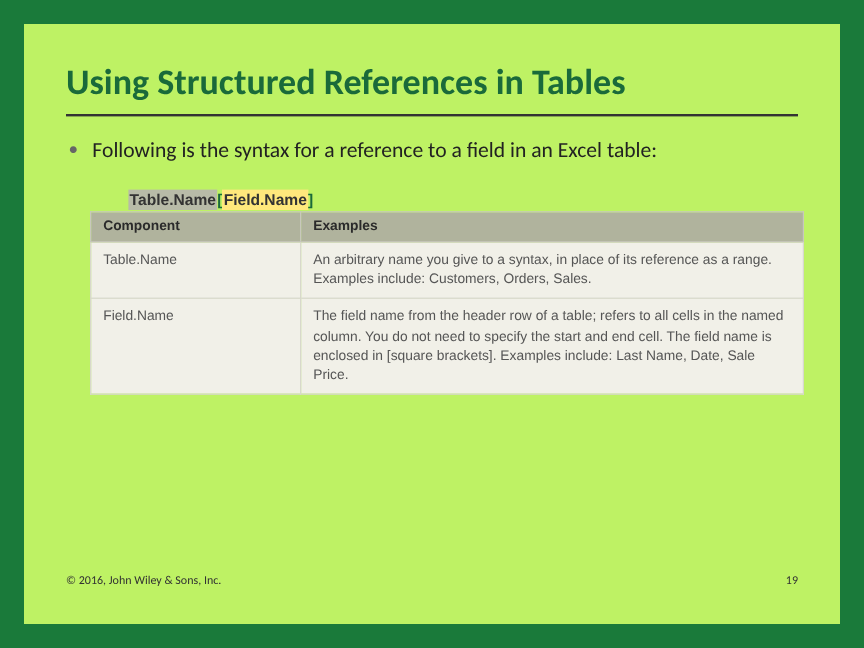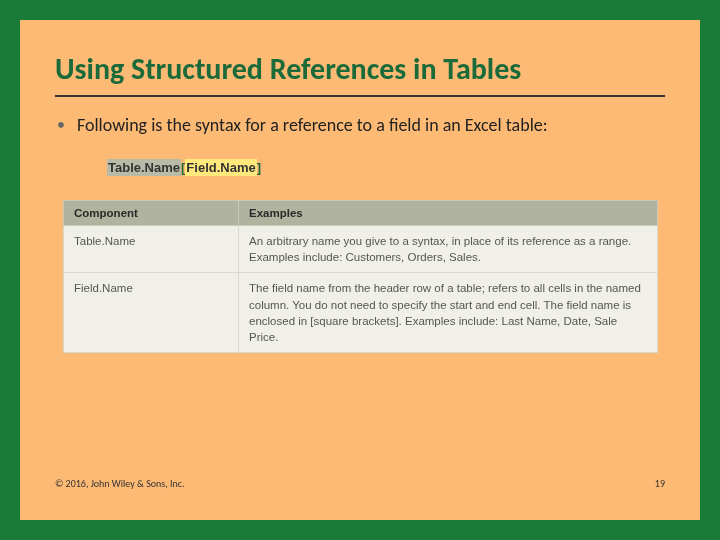--- a/index.html
+++ b/index.html
@@ -9,21 +9,21 @@
     background: #1a7a3a;
     font-family: Calibri, "Segoe UI", Arial, sans-serif;
     position: relative;
   }
   .slide {
     position: absolute;
     top: 20px;
     left: 20px;
     right: 20px;
     bottom: 20px;
-    background: #fdba74;
+    background: #bef264;
     padding: 30px 35px 30px 35px;
   }
   .title {
     color: #1a6a3a;
     font-size: 30px;
     font-weight: bold;
     padding-bottom: 8px;
     border-bottom: 2px solid #333333;
     margin-bottom: 16px;
     font-family: "Gill Sans MT", "Gill Sans", Calibri, sans-serif;
@@ -37,21 +37,21 @@
     line-height: 1.35;
   }
   .bullet-dot {
     color: #666;
     margin: 0 12px 0 2px;
     font-size: 16px;
     line-height: 1.5;
   }
   .syntax-block {
     margin-left: 8px;
-    margin-bottom: 24px;
+    margin-bottom: 0;
     padding-left: 44px;
   }
   .syntax-table {
     background: #b8bba8;
     display: inline-block;
     font-family: "Gill Sans MT", "Gill Sans", Arial, sans-serif;
     font-weight: bold;
     font-size: 13px;
     padding: 1px 1px;
     color: #333;
@@ -64,21 +64,21 @@
   }
   .syntax-field {
     background: #ffe87c;
     font-family: "Gill Sans MT", "Gill Sans", Arial, sans-serif;
     font-weight: bold;
     font-size: 13px;
     padding: 1px 1px;
     color: #333;
   }
   .def-table {
-    margin-left: 8px;
+    margin-left: 20px;
     width: 595px;
     border-collapse: collapse;
     font-family: "Gill Sans MT", "Gill Sans", Arial, sans-serif;
     font-size: 11.5px;
   }
   .def-table th {
     background: #b0b39d;
     text-align: left;
     font-weight: bold;
     padding: 6px 10px;

